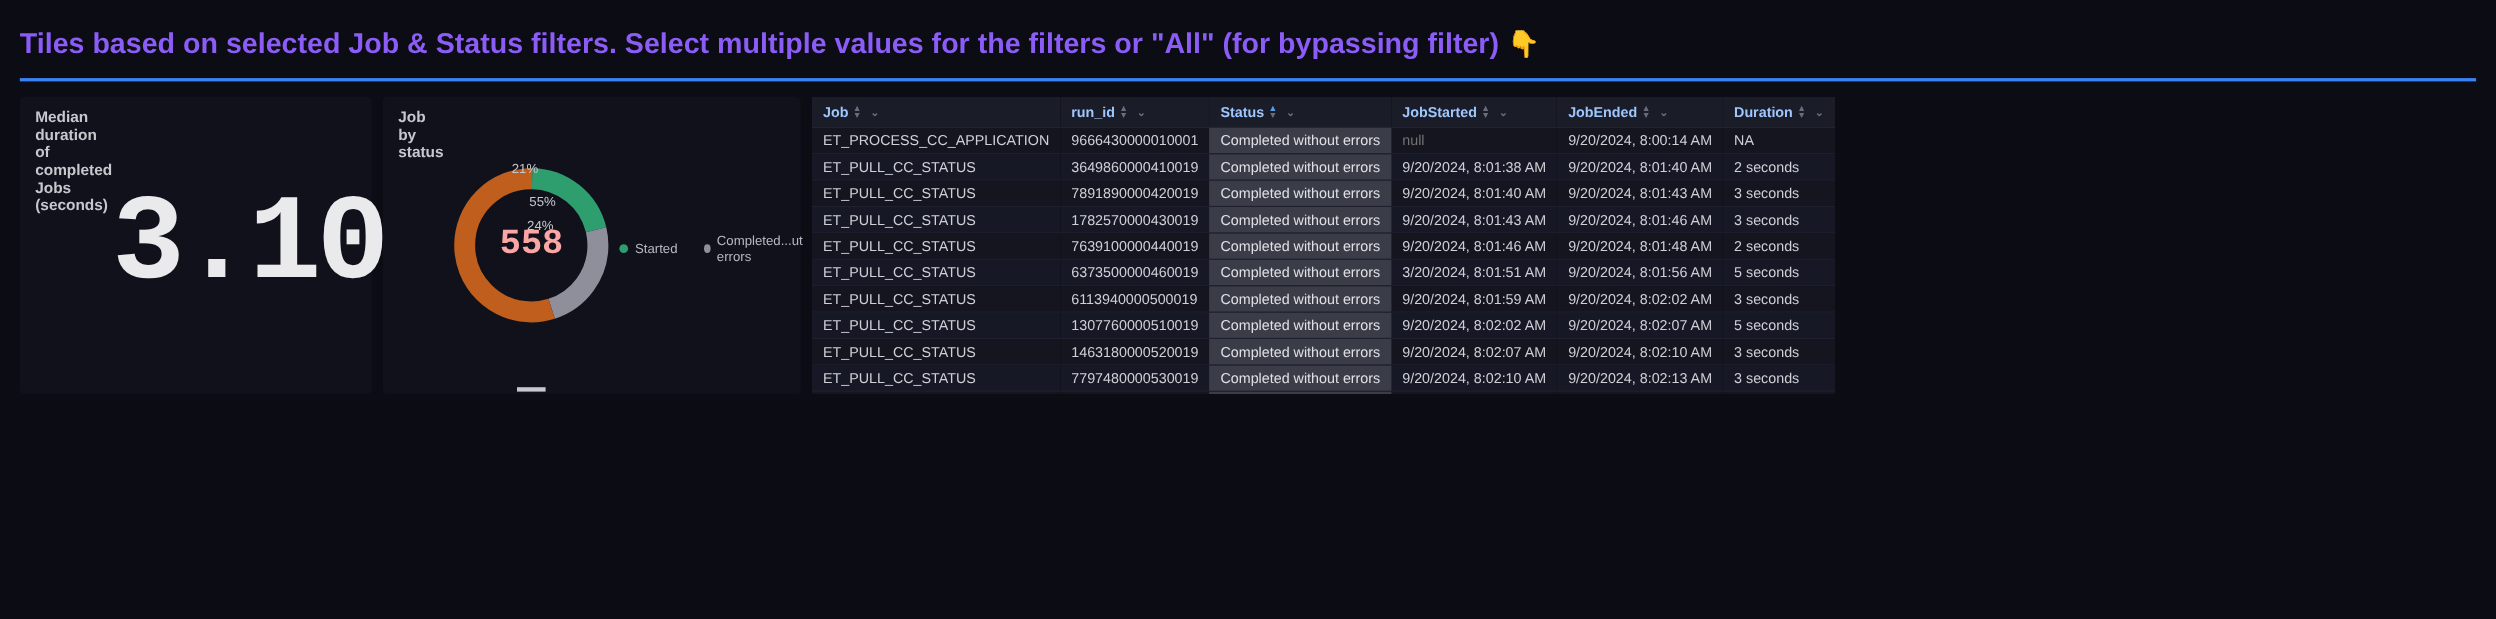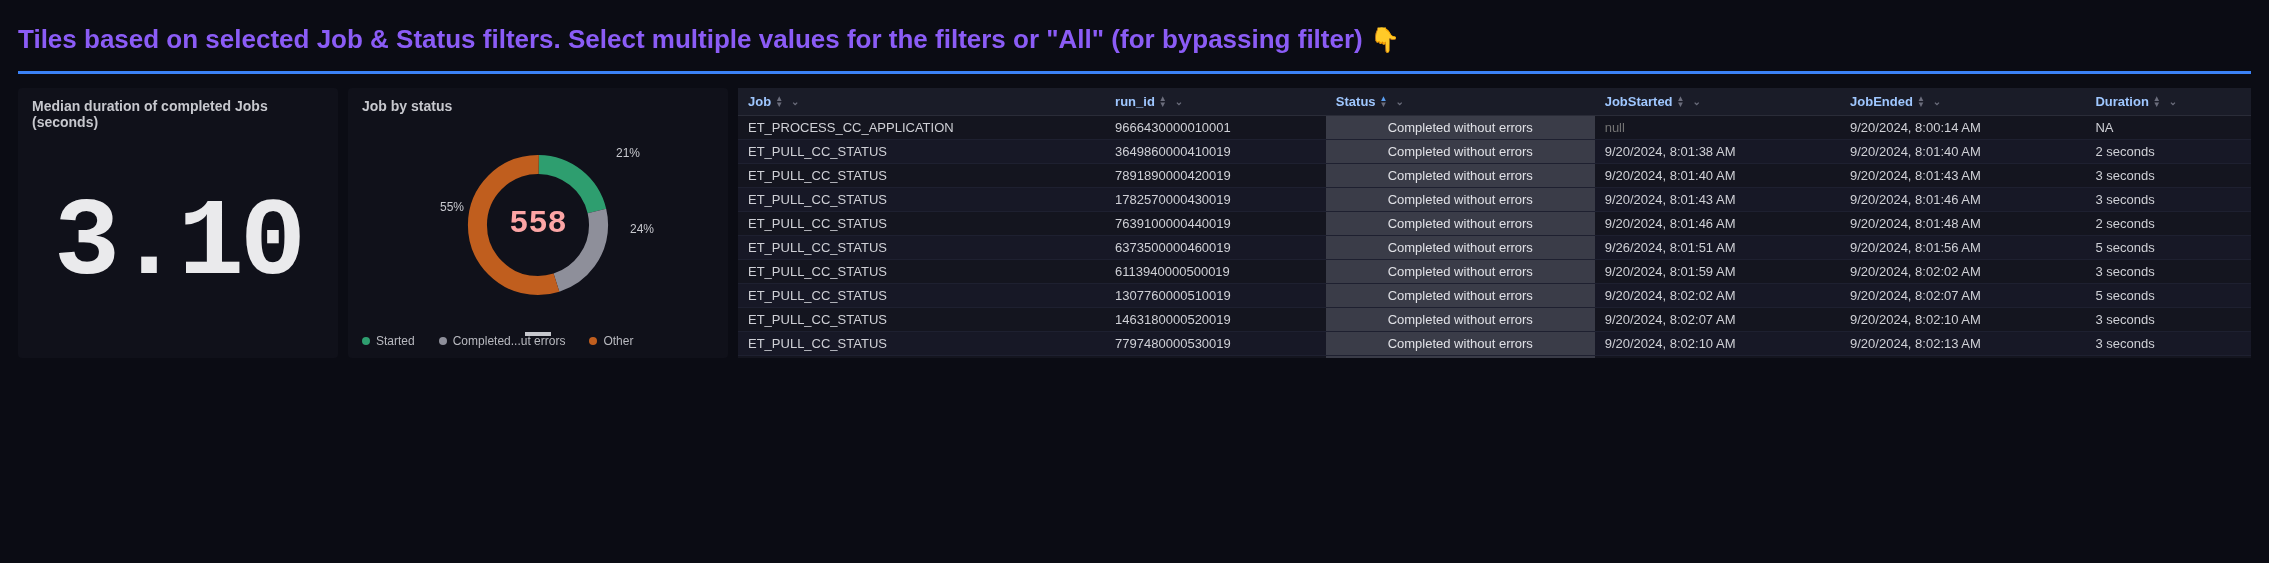--- a/index.html
+++ b/index.html
@@ -23,21 +23,21 @@
   .panels-row {
     display: flex;
     gap: 10px;
     align-items: stretch;
   }
   .panel {
     background: #10111a;
     border-radius: 4px;
     padding: 10px 14px;
     display: flex;
-    flex-direction: column;
+    flex-direction: row;
     height: 270px;
   }
   .panel-title {
     color: #c7c8ce;
     font-size: 14px;
     font-weight: 600;
     margin-bottom: 8px;
   }
   .panel-median { width: 320px; }
   .panel-donut { width: 380px; }
@@ -68,21 +68,21 @@
     font-size: 32px;
     font-weight: 700;
     color: #fca5a5;
     font-family: 'Courier New', monospace;
   }
   .pct-label {
     position: absolute;
     font-size: 12px;
     color: #c7c8ce;
   }
-  .pct-started { top: 24px; right: 74px; }
+  .pct-started { top: 48px; right: 74px; }
   .pct-completed { top: 100px; right: 60px; }
   .pct-other { top: 78px; left: 78px; }
   .underline-bar {
     width: 26px; height: 4px; background: #c7c8ce;
     position: absolute; bottom: -8px; left: 50%; transform: translateX(-50%);
   }
   .legend {
     display: flex;
     gap: 24px;
     justify-content: flex-start;
@@ -273,21 +273,21 @@
               <td>7639100000440019</td>
               <td class="status-cell">Completed without errors</td>
               <td>9/20/2024, 8:01:46 AM</td>
               <td>9/20/2024, 8:01:48 AM</td>
               <td>2 seconds</td>
             </tr>
             <tr>
               <td>ET_PULL_CC_STATUS</td>
               <td>6373500000460019</td>
               <td class="status-cell">Completed without errors</td>
-              <td>9/26/2024, 8:01:51 AM</td>
+              <td>3/20/2024, 8:01:51 AM</td>
               <td>9/20/2024, 8:01:56 AM</td>
               <td>5 seconds</td>
             </tr>
             <tr>
               <td>ET_PULL_CC_STATUS</td>
               <td>6113940000500019</td>
               <td class="status-cell">Completed without errors</td>
               <td>9/20/2024, 8:01:59 AM</td>
               <td>9/20/2024, 8:02:02 AM</td>
               <td>3 seconds</td>

